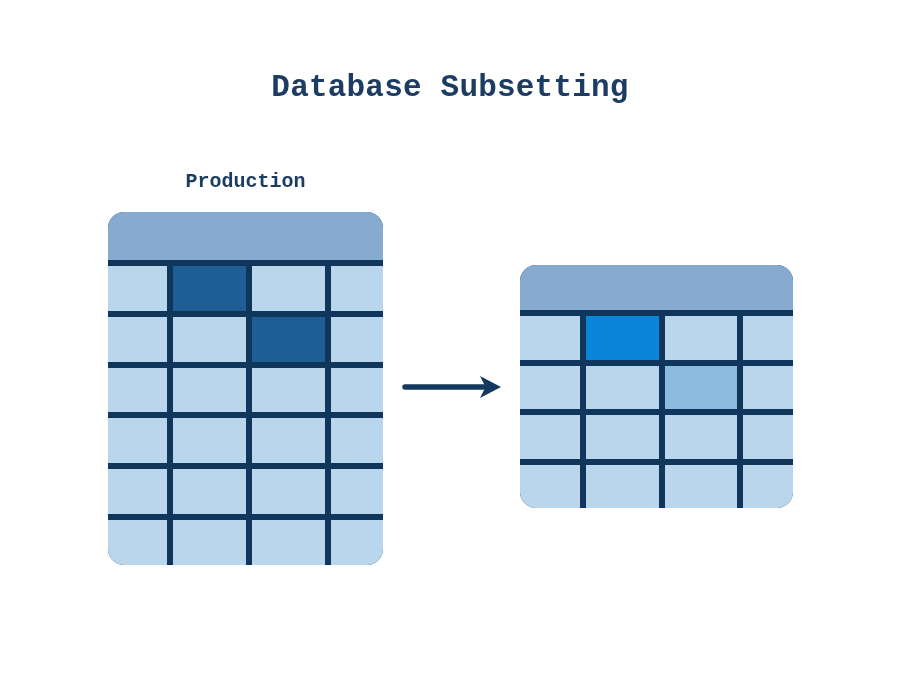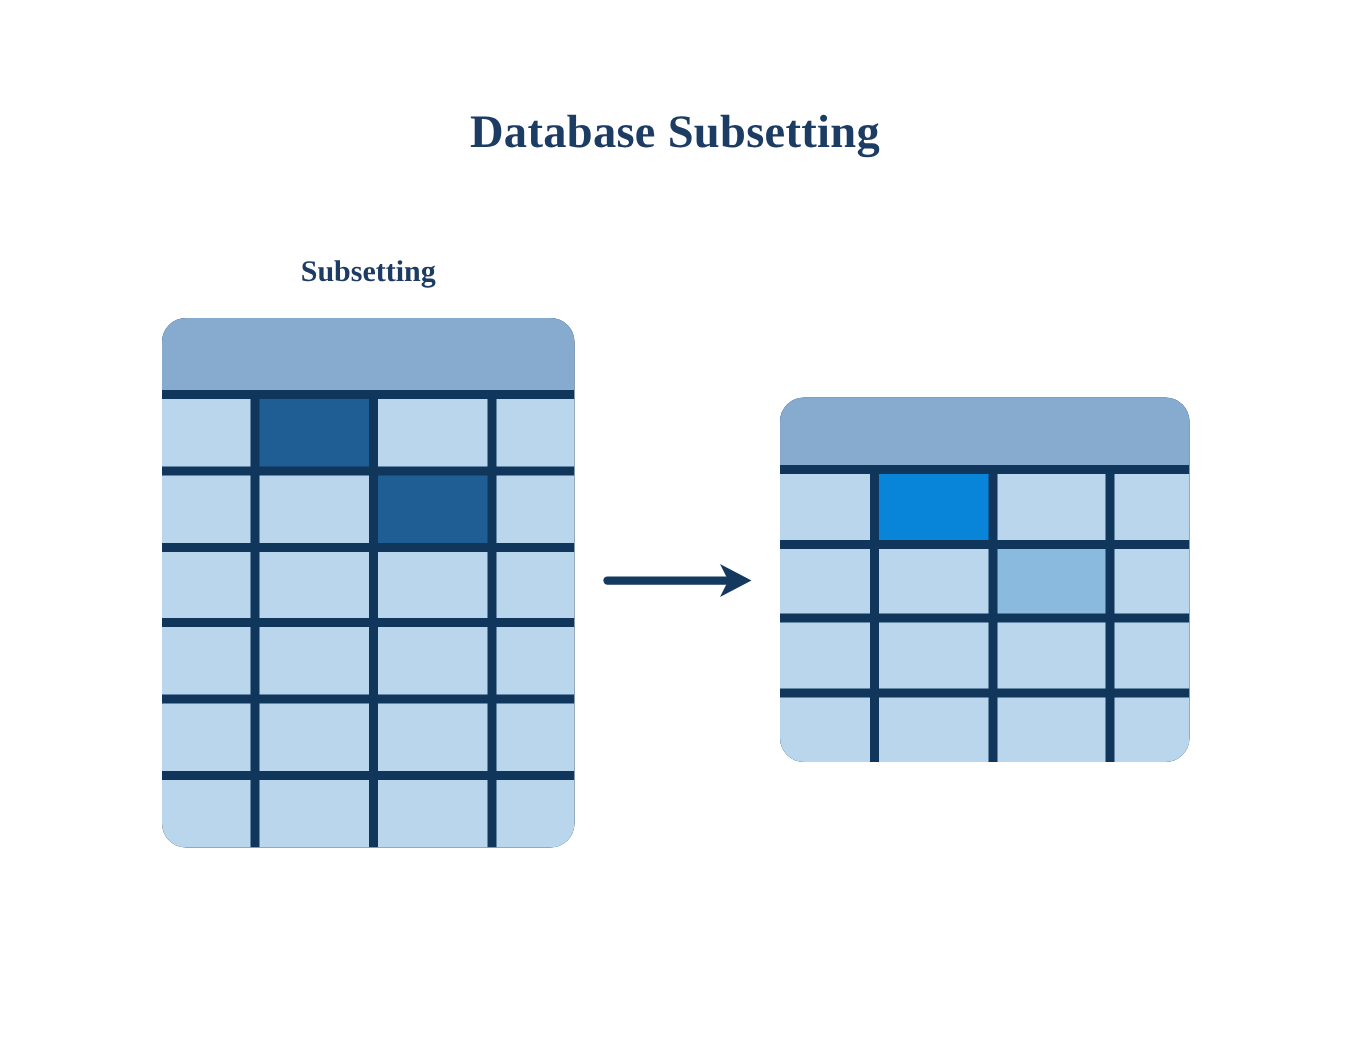--- a/index.html
+++ b/index.html
@@ -1,19 +1,19 @@
 <!DOCTYPE html>
 <html style="--background: #ffffff; --text: #1d3c63; --grid-line: #10365c; --header-fill: #87aacf; --cell-light: #bad6ec; --cell-dark: #1e5e94; --cell-bright: #0884d8; --cell-medium: #8abade; --arrow: #14395f;"><head>
 <meta charset="utf-8">
 <style>
   html,body{margin:0;padding:0;background:#fff;}
   .canvas{
     position:relative;width:900px;height:700px;overflow:hidden;
     background:var(--background,#ffffff);
-    font-family:Liberation Serif, serif;
+    font-family:Liberation Mono, monospace;
     color:var(--text,#1d3c63);
   }
   .title{
     position:absolute;top:70px;left:0;width:100%;margin:0;
     text-align:center;font-size:31px;font-weight:700;letter-spacing:.2px;
     color:var(--text,#1d3c63);
   }
   .table-label{
     position:absolute;text-align:center;font-size:20px;font-weight:700;
     color:var(--text,#1d3c63);
@@ -35,21 +35,21 @@
   .cell{background:var(--cell-light,#bad6ec);}
   .arrow{position:absolute;left:400px;top:369px;width:105px;height:36px;}
 </style>
 </head>
 <body>
 
 <div class="canvas">
 
   <h1 class="title">Database Subsetting</h1>
 
-  <div class="table-label prod-label">Subsetting</div>
+  <div class="table-label prod-label">Production</div>
 
   <div class="db-table prod-table">
     <div class="thead"></div>
     <div class="tbody prod-body">
         <div class="cell"></div>
         <div class="cell" style="background: rgb(30, 94, 148);"></div>
         <div class="cell"></div>
         <div class="cell"></div>
         <div class="cell"></div>
         <div class="cell"></div>

